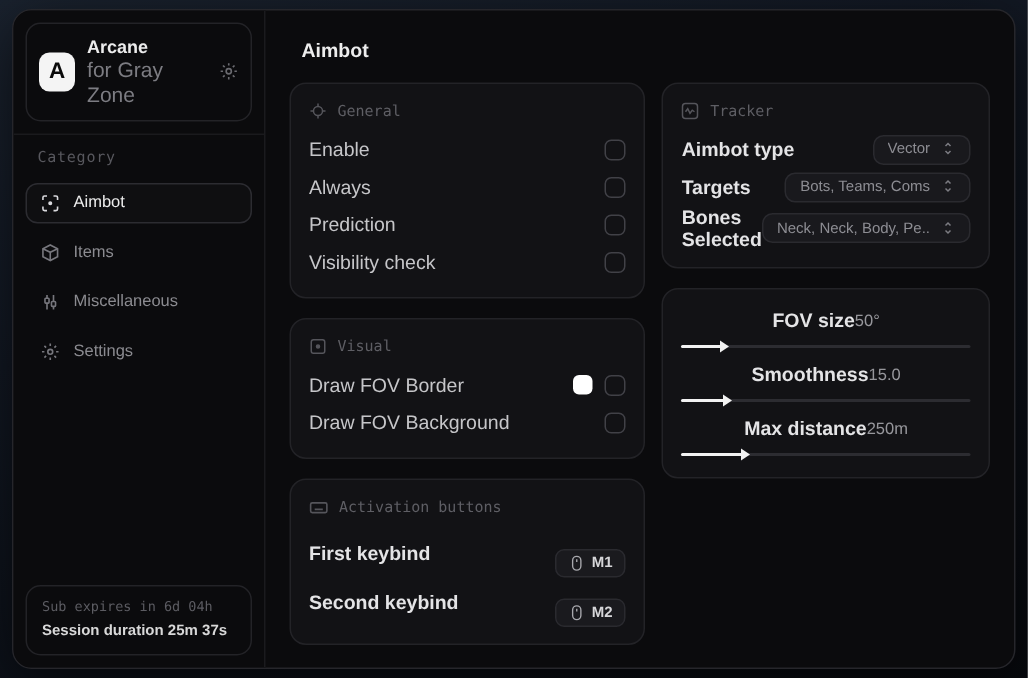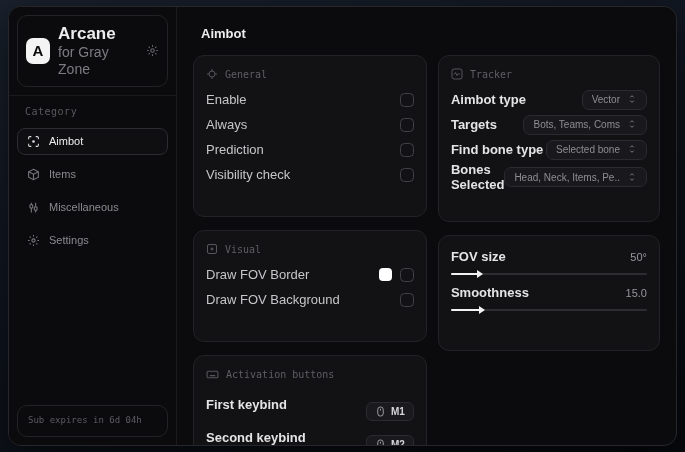--- a/index.html
+++ b/index.html
@@ -13,55 +13,55 @@
     position:absolute; left:8px; top:6px; right:8px; bottom:6px;
     background:#0b0b0d; border:1px solid #26262b; border-radius:13px;
     display:flex; overflow:hidden;
     box-shadow:0 10px 40px rgba(0,0,0,.6);
   }
   
   .sidebar { width:168px; border-right:1px solid #1b1b1e; display:flex; flex-direction:column; padding:8px; background:#0b0b0d; }
   .app-card { border:1px solid #232327; border-radius:10px; padding:8px; display:flex; align-items:center; gap:8px; }
   .logo { width:26px; height:26px; border-radius:7px; background:#f4f4f4; color:#0a0a0a; font-weight:bold; font-size:15px; display:flex; align-items:center; justify-content:center; }
   .app-meta { line-height:1.2; }
-  .app-title { font-size:17px; font-weight:700; color:#ececec; }
+  .app-title { font-size:12px; font-weight:700; color:#ececec; }
   .app-sub { font-size:14px; color:#7c7c82; }
   .app-gear { margin-left:auto; color:#6b6b70; display:flex; }
   .side-divider { border:none; border-top:1px solid #1a1a1d; margin:8px -8px 4px; }
   .category { font-family:"DejaVu Sans Mono", monospace; font-size:10px; color:#58585e; margin:6px 8px 8px; letter-spacing:.5px; }
   .nav-item { display:flex; align-items:center; gap:9px; height:27px; padding:0 9px; margin:3px 0; border-radius:8px; border:1px solid transparent; font-size:11px; color:#8b8b90; cursor:pointer; }
   .nav-item .nicon { display:flex; color:#77777d; }
   .nav-item.active { border-color:#2c2c31; color:#ededed; background:rgba(255,255,255,.02); }
   .nav-item.active .nicon { color:#d9d9dd; }
   .side-spacer { flex:1; }
   .session-card { border:1px solid #232327; border-radius:10px; padding:8px 10px; line-height:1.55; }
   .session-line1 { font-family:"DejaVu Sans Mono", monospace; font-size:9px; color:#5c5c62; }
   .session-line2 { font-size:10px; font-weight:700; color:#d8d8d8; }
   
   .main { flex:1; padding:13px 16px; overflow:hidden; }
   .page-title { font-size:13px; font-weight:700; color:#ededed; margin:6px 0 14px 8px; }
   .cols { display:flex; gap:11px; align-items:flex-start; }
   .col-left { width:245px; display:flex; flex-direction:column; gap:13px; }
   .col-right { flex:1; display:flex; flex-direction:column; gap:13px; }
-  .card { background:#121215; border:1px solid #232327; border-radius:11px; padding:9px 12px 29px; }
+  .card { background:#121215; border:1px solid #232327; border-radius:11px; padding:9px 12px 11px; }
   .card-head { display:flex; align-items:center; gap:7px; font-family:"DejaVu Sans Mono", monospace; font-size:10px; color:#5e5e64; margin:3px 0 7px; }
   .card-head .hicon { display:flex; color:#55555b; }
   .row { display:flex; justify-content:space-between; align-items:center; min-height:25px; }
   .row-label { font-size:13px; color:#c6c6c9; }
   .row-label.bright { color:#e4e4e6; font-weight:600; }
   .controls { display:flex; align-items:center; gap:8px; }
   .checkbox { width:14px; height:14px; border:1.5px solid #414147; border-radius:4.5px; background:transparent; cursor:pointer; }
   .swatch { width:13px; height:13px; border-radius:4px; cursor:pointer; }
   .keybtn { display:flex; align-items:flex-start; gap:5px; background:#1a1a1e; border:1px solid #2a2a2f; border-radius:6px; padding:3px 8px; font-size:10px; font-weight:600; color:#d6d6d9; cursor:pointer;margin-top:14px; }
   .keybtn .kicon { display:flex; color:#a8a8ad; }
   .dropdown { display:flex; align-items:flex-start; gap:7px; background:#19191d; border:1px solid #2a2a2f; border-radius:7px; padding:3.5px 9px; font-size:10px; color:#8d8d93; cursor:pointer; max-width:150px; }
   .dropdown .dval { white-space:nowrap; overflow:hidden; text-overflow:ellipsis; }
   .dropdown .dicon { display:flex; color:#7c7c82; flex:none; }
   .slider-row { margin:4px 0 10px; }
-  .slider-top { display:flex; justify-content:space-between; align-items:center; }
+  .slider-top { display:flex; justify-content:center; align-items:center; }
   .slider-val { font-size:11px; color:#97979c; }
   .track { position:relative; height:2px; background:#2c2c31; border-radius:2px; margin:9px 0 3px; cursor:pointer; }
   .fill { position:absolute; left:0; top:0; height:2px; background:#f2f2f2; border-radius:2px; }
   .thumb { position:absolute; right:-5px; top:-3px; width:0; height:0; border-left:6px solid #f2f2f2; border-top:4px solid transparent; border-bottom:4px solid transparent; }
   svg { display:block; }
 </style>
 </head>
 <body>
 
 <div class="window">
@@ -122,20 +122,21 @@
             <path d="M12 1.8v3M12 19.2v3M1.8 12h3M19.2 12h3M4.8 4.8l2.1 2.1M17.1 17.1l2.1 2.1M19.2 4.8l-2.1 2.1M6.9 17.1l-2.1 2.1"></path>
           </svg>
       </span>
       <span>Settings</span>
     </div>
 
     <div class="side-spacer"></div>
 
     <div class="session-card">
       <div class="session-line1">Sub expires in 6d 04h</div>
+      <div class="session-line2">Session duration 25m 37s</div>
     </div>
   </div>
 
   <div class="main">
     <div class="page-title">Aimbot</div>
 
     <div class="cols">
 
       <div class="col-left">
 
@@ -255,34 +256,23 @@
             <span class="dropdown">
               <span class="dval">Bots, Teams, Coms</span>
               <span class="dicon">
                 <svg width="10" height="10" viewBox="0 0 24 24" fill="none" stroke="currentColor" stroke-width="2.4">
                     <path d="M8 8l4-4 4 4M8 16l4 4 4-4"></path>
                   </svg>
               </span>
             </span>
           </div>
           <div class="row">
-            <span class="row-label bright">Find bone type</span>
-            <span class="dropdown">
-              <span class="dval">Selected bone</span>
-              <span class="dicon">
-                <svg width="10" height="10" viewBox="0 0 24 24" fill="none" stroke="currentColor" stroke-width="2.4">
-                    <path d="M8 8l4-4 4 4M8 16l4 4 4-4"></path>
-                  </svg>
-              </span>
-            </span>
-          </div>
-          <div class="row">
             <span class="row-label bright">Bones Selected</span>
             <span class="dropdown">
-              <span class="dval">Head, Neck, Items, Pe..</span>
+              <span class="dval">Neck, Neck, Body, Pe..</span>
               <span class="dicon">
                 <svg width="10" height="10" viewBox="0 0 24 24" fill="none" stroke="currentColor" stroke-width="2.4">
                     <path d="M8 8l4-4 4 4M8 16l4 4 4-4"></path>
                   </svg>
               </span>
             </span>
           </div>
         </div>
 
         <div class="card">
@@ -304,18 +294,29 @@
               <span class="row-label bright">Smoothness</span>
               <span class="slider-val">15.0</span>
             </div>
             <div class="track">
               <div class="fill" style="width: 15%;">
                   <span class="thumb"></span>
                 </div>
             </div>
           </div>
 
+          <div class="slider-row" style="margin-bottom:2px;">
+            <div class="slider-top">
+              <span class="row-label bright">Max distance</span>
+              <span class="slider-val">250m</span>
+            </div>
+            <div class="track">
+              <div class="fill" style="width: 21%;">
+                  <span class="thumb"></span>
+                </div>
+            </div>
+          </div>
         </div>
 
       </div>
     </div>
   </div>
 </div>
 
 </body></html>

